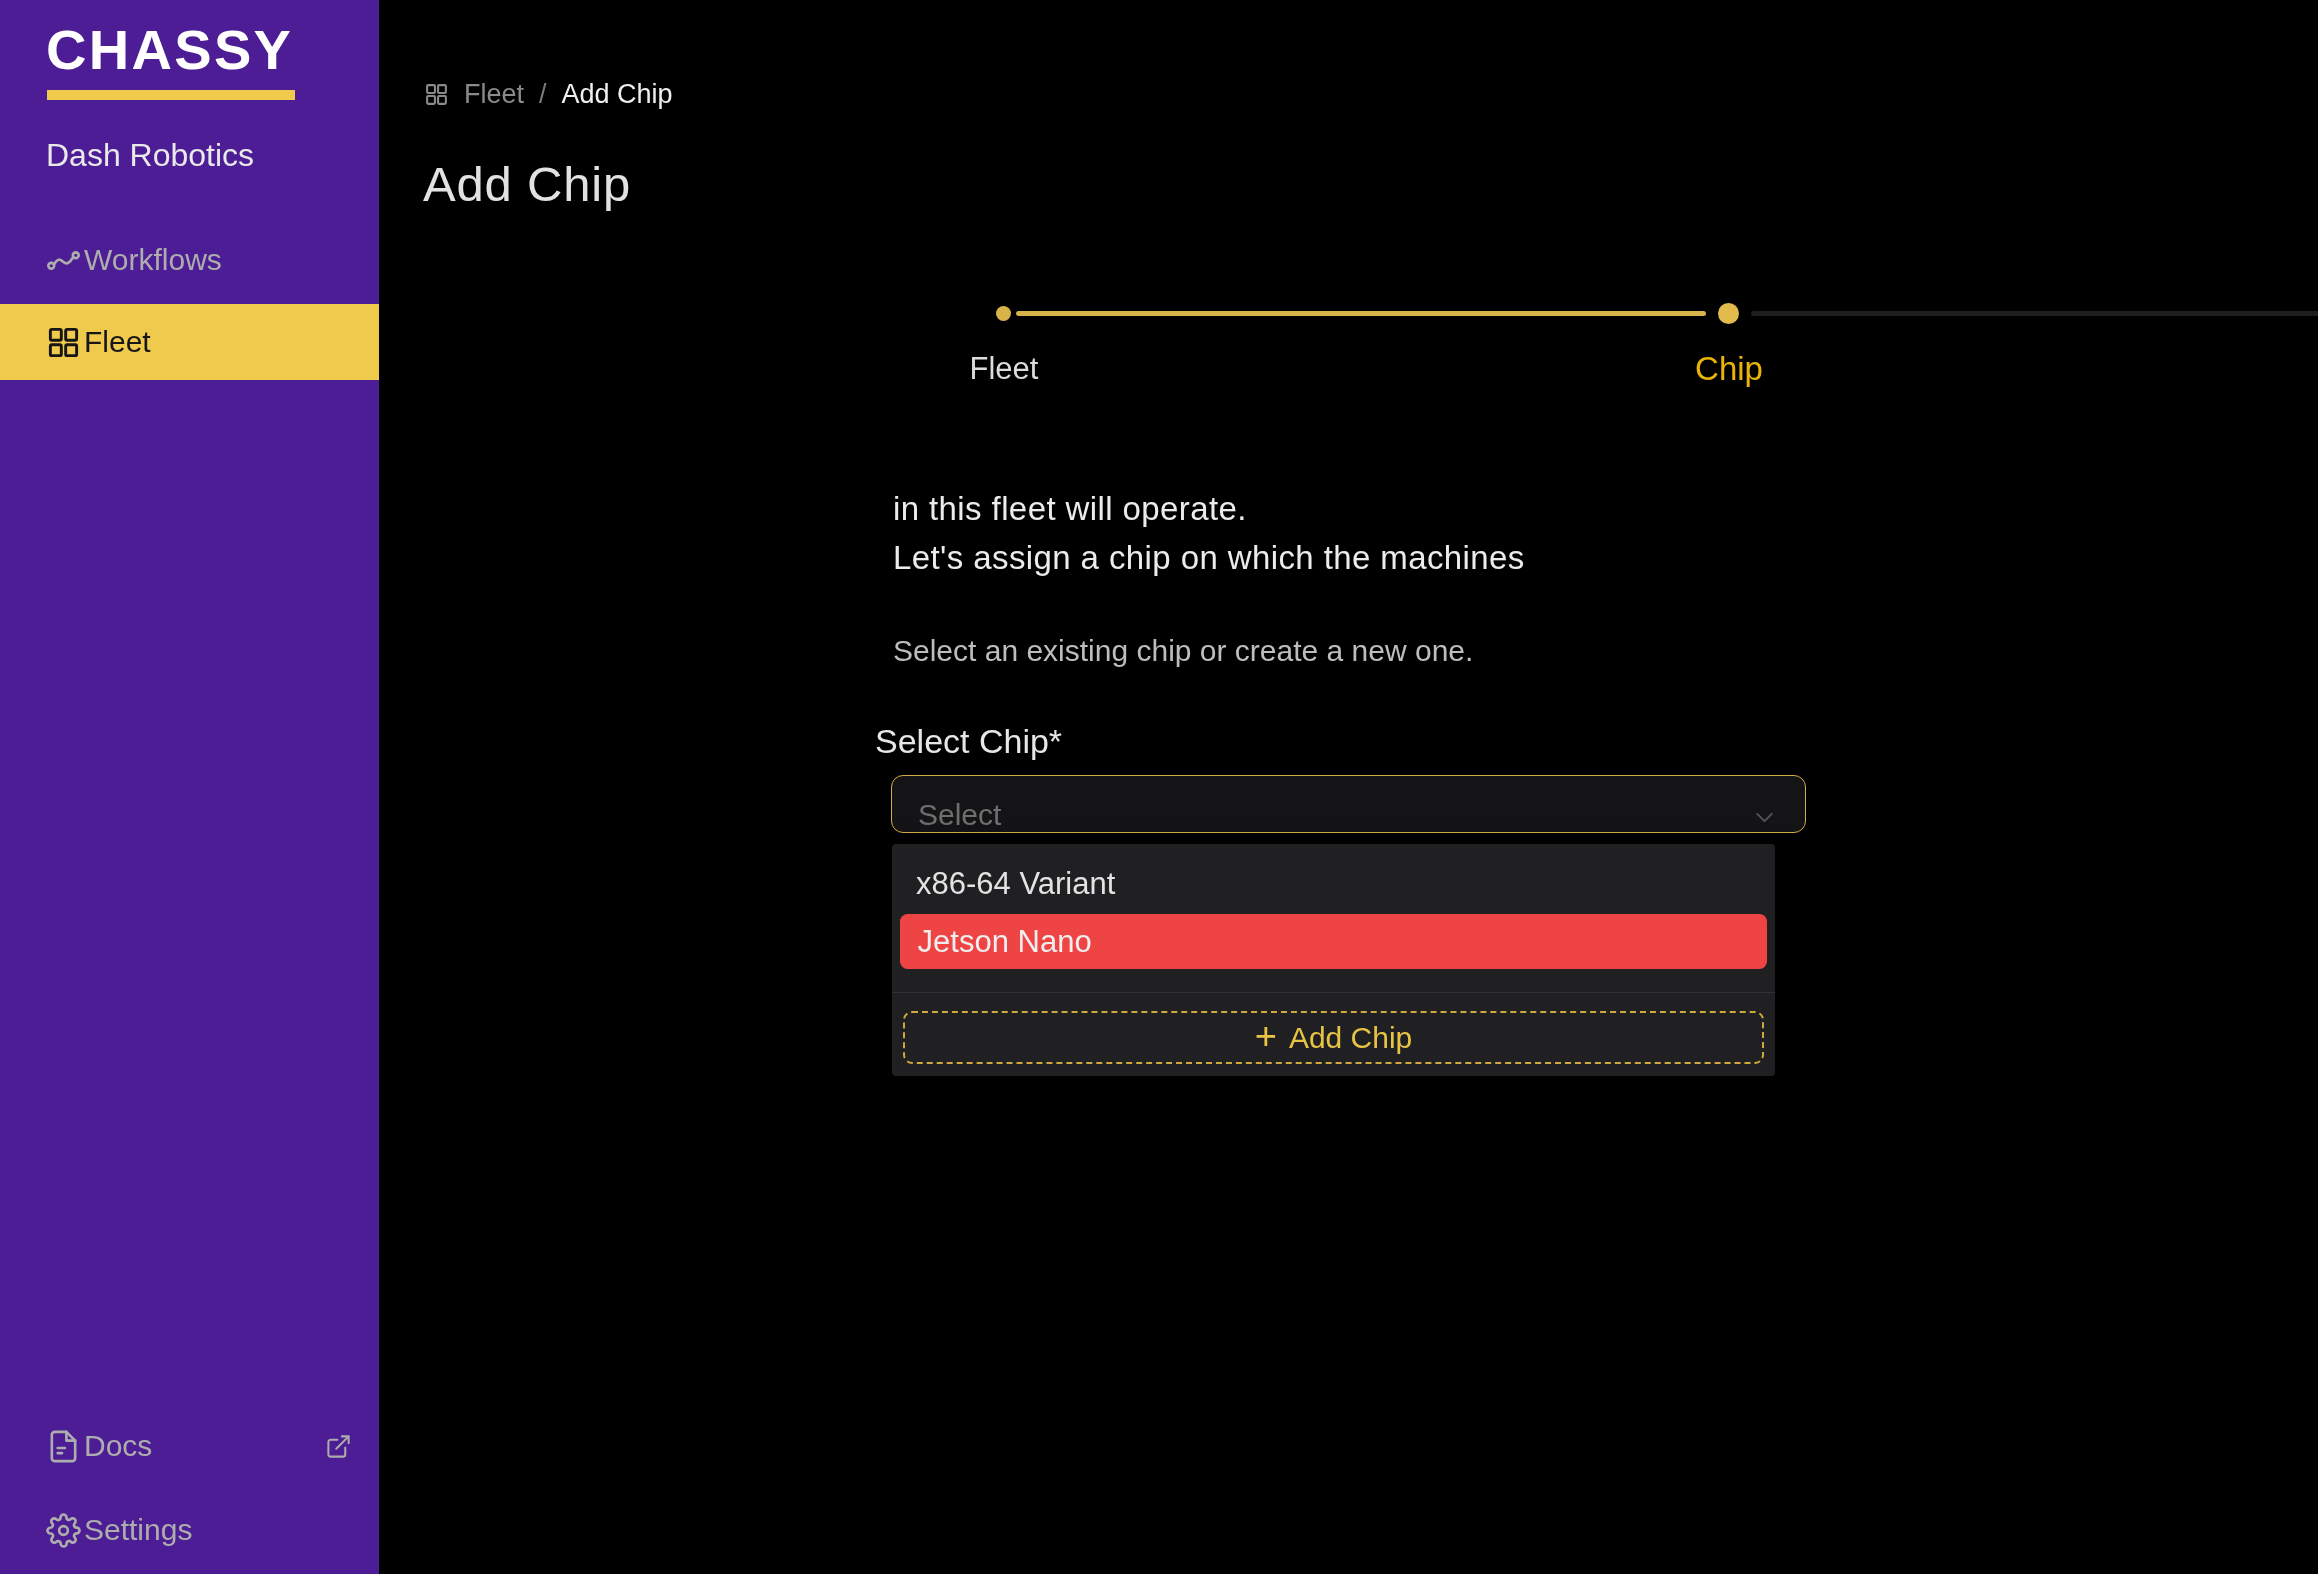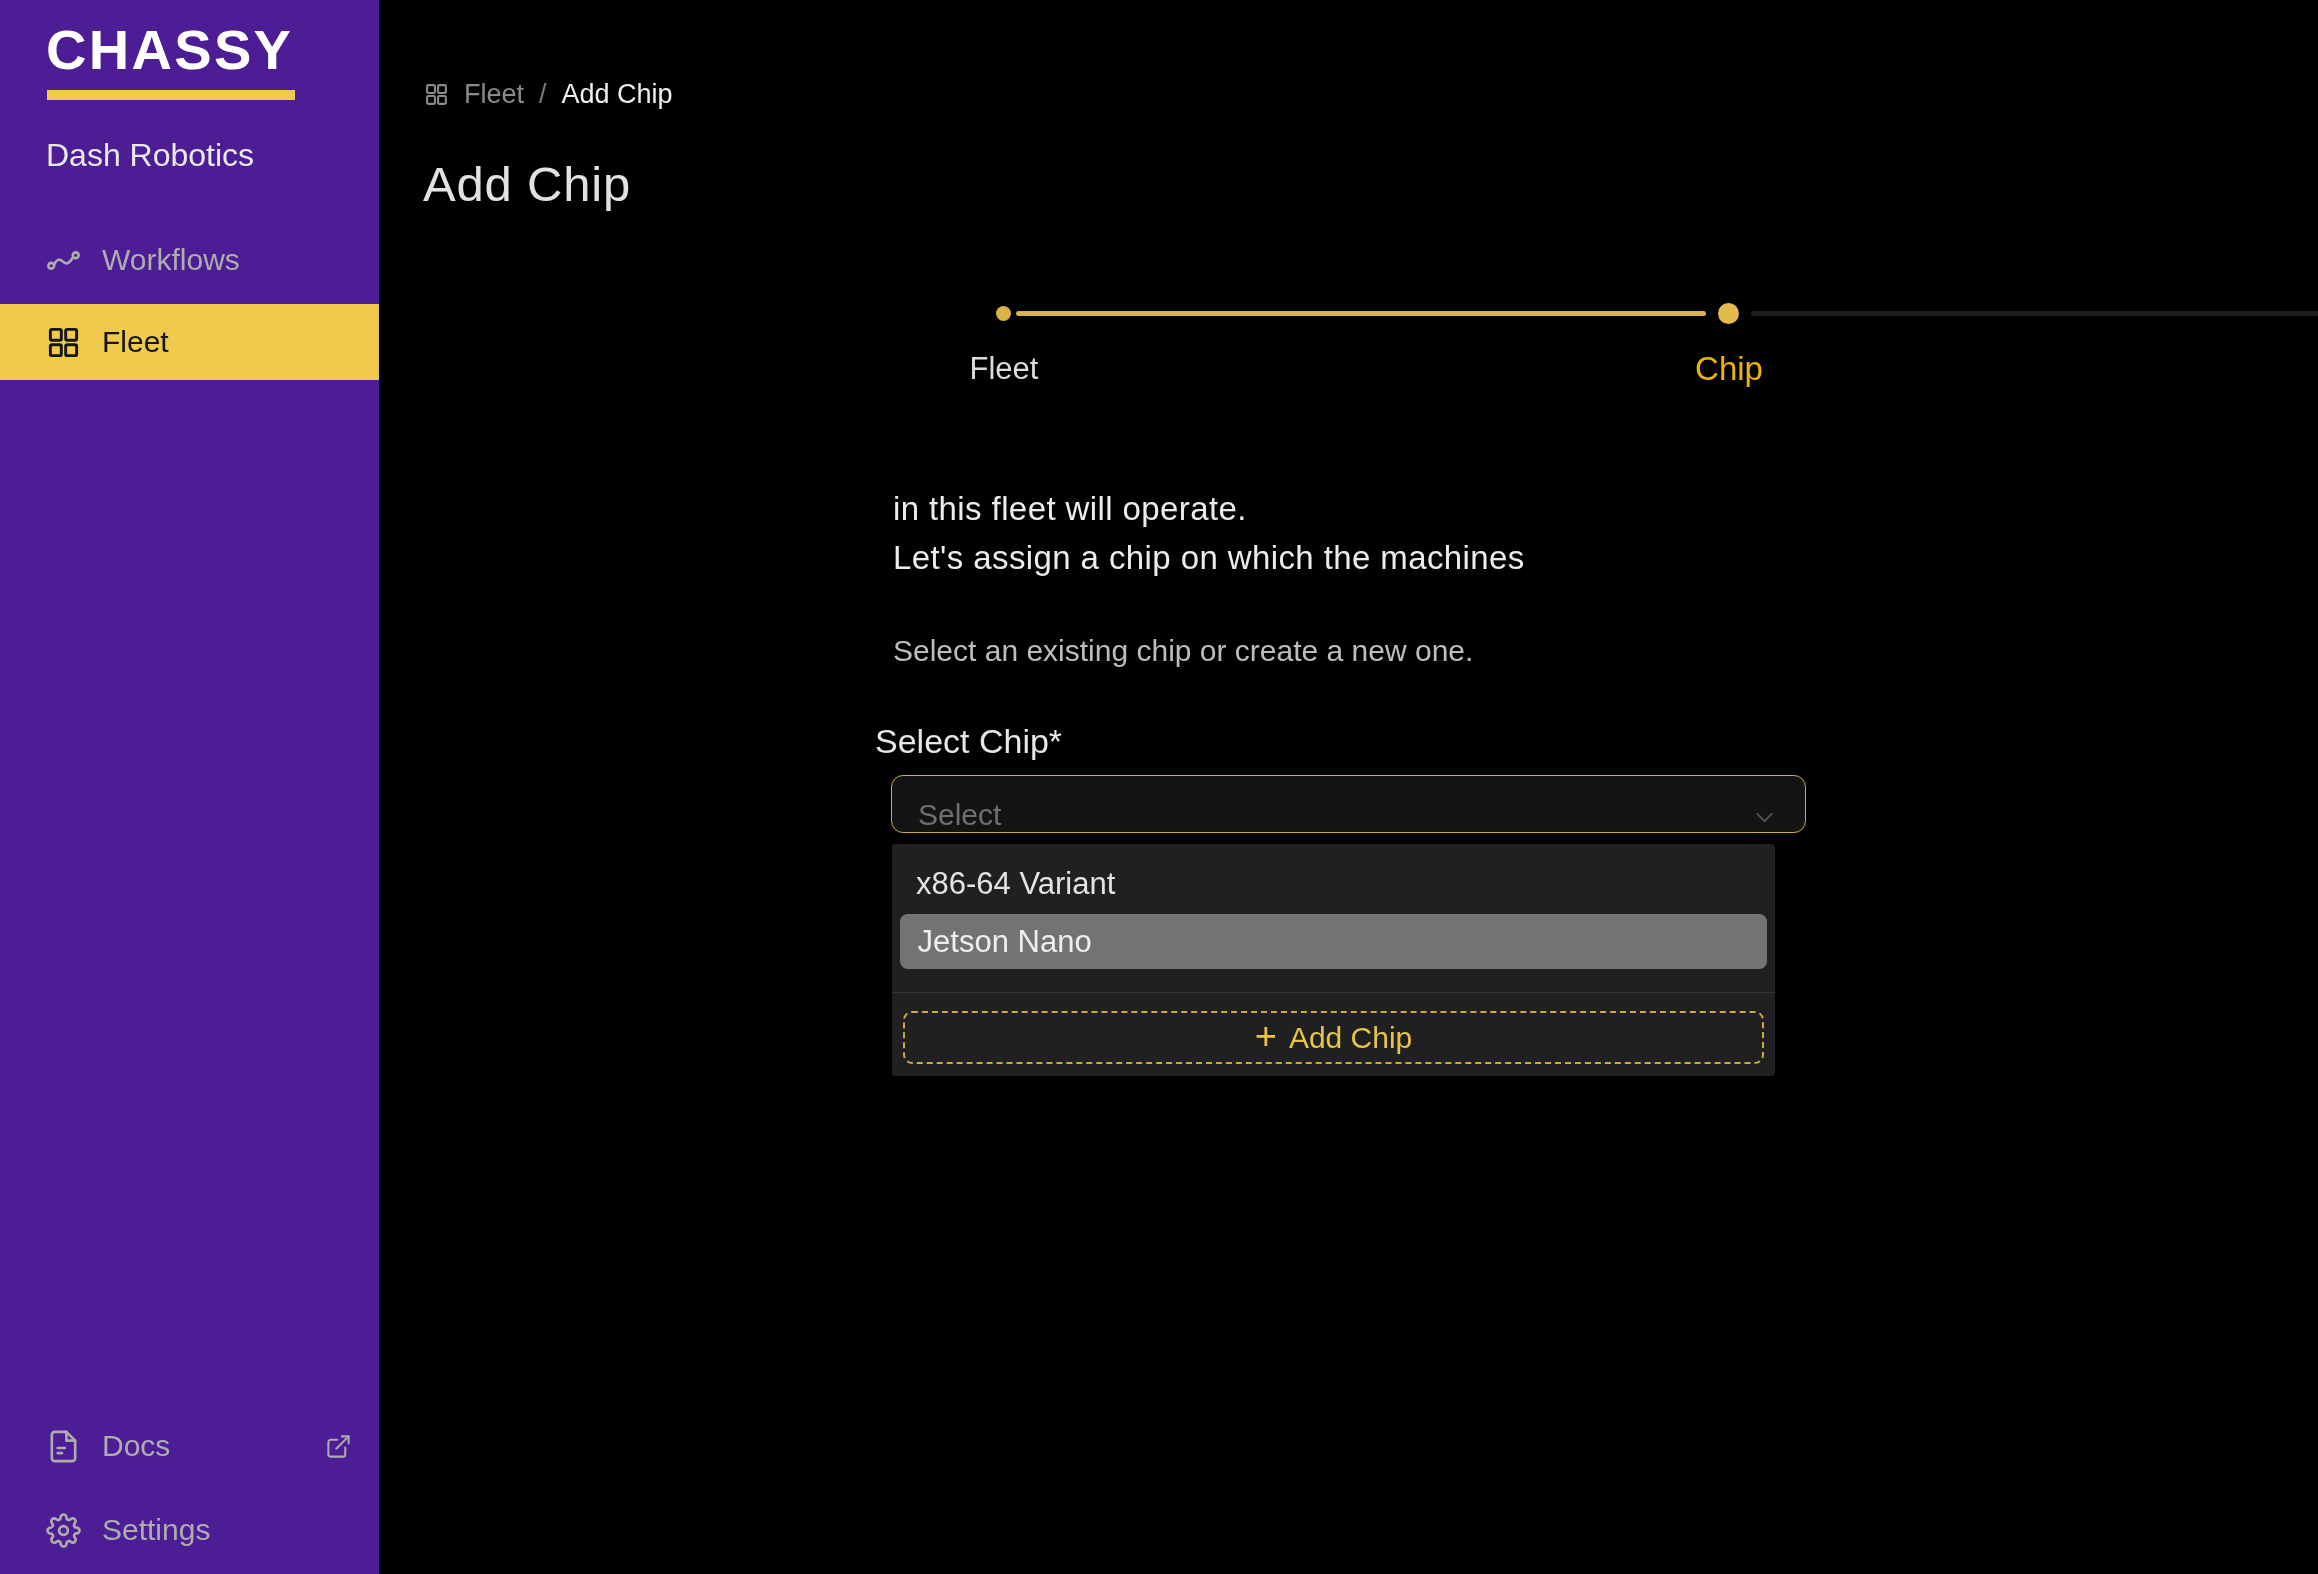--- a/index.html
+++ b/index.html
@@ -25,21 +25,21 @@
   .logo-underline {
     position:absolute; left:47px; top:90px; width:248px; height:10px;
     background:#f0ca4d;
   }
   .org-name {
     position:absolute; left:46px; top:137px;
     font-size:32px; color:#e9e9e9;
   }
   .nav-item {
     position:absolute; left:0; width:379px; height:76px;
-    display:flex; align-items:center; gap:21px; padding-left:46px;
+    display:flex; align-items:center; gap:3px; padding-left:46px;
     color:#adadad; font-size:30px; cursor:pointer;
   }
   .nav-item .icn { width:35px; height:35px; flex:0 0 35px; }
   .nav-item.active { background:#f0ca4d; color:#161616; font-weight:500; }
   .nav-workflows { top:222px; }
   .nav-fleet { top:304px; }
   .nav-integrations { top:386px; }
   .nav-docs { top:1408px; }
   .nav-settings { top:1492px; }
   .trailing-icn { position:absolute; left:325px; width:27px; height:27px; }
@@ -101,21 +101,21 @@
     background:#202023; border-radius:4px;
     box-shadow:0 7.6px 23px rgba(0,0,0,0.6);
     padding:9px 0 12px 0;
   }
   .opt {
     height:61px; display:flex; align-items:center;
     padding-left:24px; font-size:31px; color:#e3e3e3; cursor:pointer;
   }
   .opt.highlight {
     height:55px; margin:0 7.6px; padding-left:18px;
-    background:#737373; border-radius:7.6px; color:#eeeeee;
+    background:#ef4444; border-radius:7.6px; color:#eeeeee;
   }
   .dd-divider { margin-top:23px; border-top:1.5px solid #333336; }
   .add-chip-btn {
     margin:18px 10.6px 0 10.6px; height:53px;
     border:2.3px dashed #cfa83e; border-radius:9px;
     display:flex; align-items:center; justify-content:center; gap:12px;
     color:#e8c445; font-size:30px; cursor:pointer; background:transparent;
   }
   .plus-glyph { font-size:38px; font-weight:300; line-height:1; margin-top:-3px; }
 </style>

